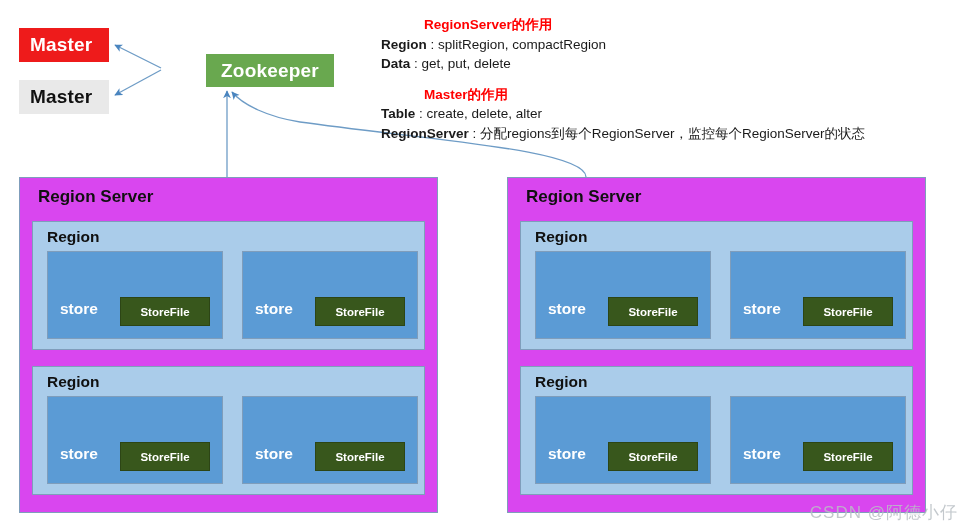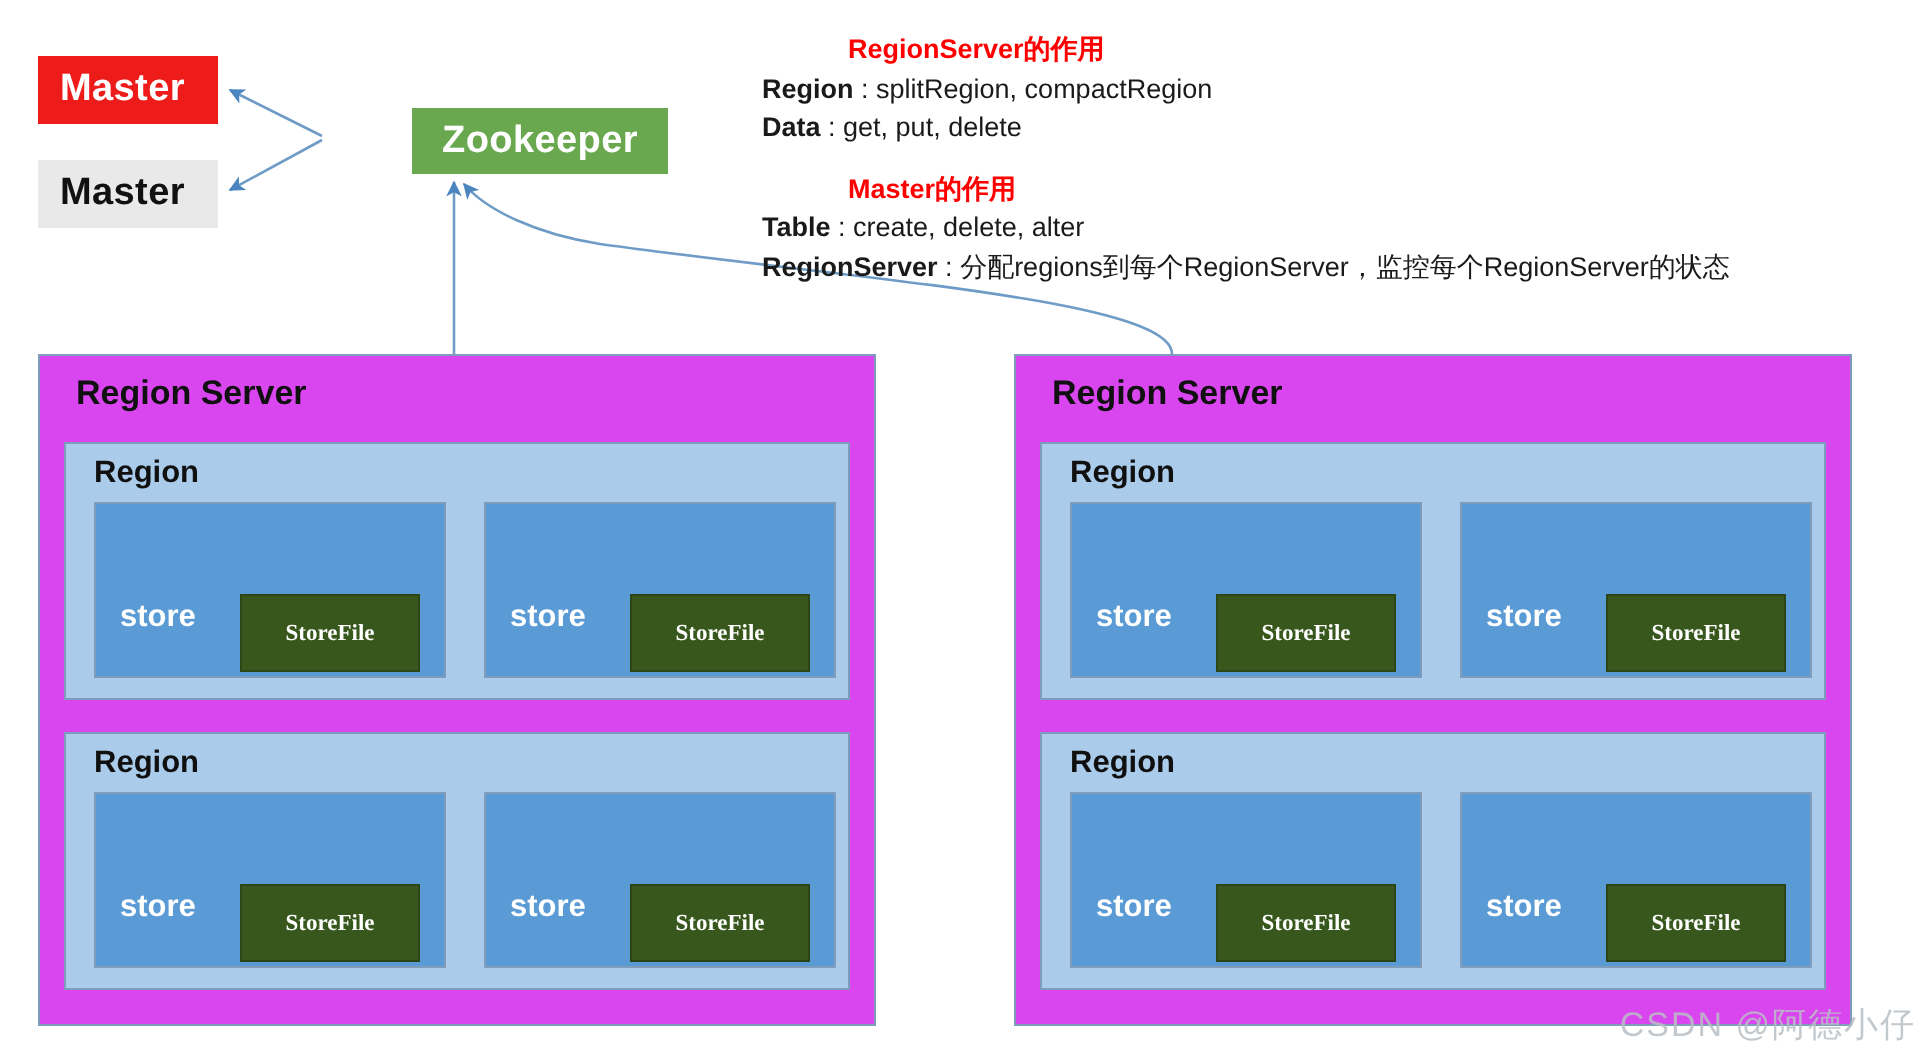--- a/index.html
+++ b/index.html
@@ -157,30 +157,29 @@
     color: #ffffff;
     margin-top: 39px;
   }
 
   .storefile {
     position: absolute;
     box-sizing: border-box;
     left: 72px;
     top: 45px;
     width: 90px;
-    height: 39px;
+    height: 29px;
     background: #38571c;
     border: 1px solid #2c4515;
     color: #ffffff;
     font-size: 11.5px;
     font-weight: bold;
     display: flex;
     align-items: center;
     justify-content: center;
-    font-family: Liberation Serif, serif;
   }
 
   
   #watermark {
     position: absolute;
     right: 0;
     bottom: 3px;
     font-size: 17px;
     color: #b9bfc4;
     opacity: 0.85;

